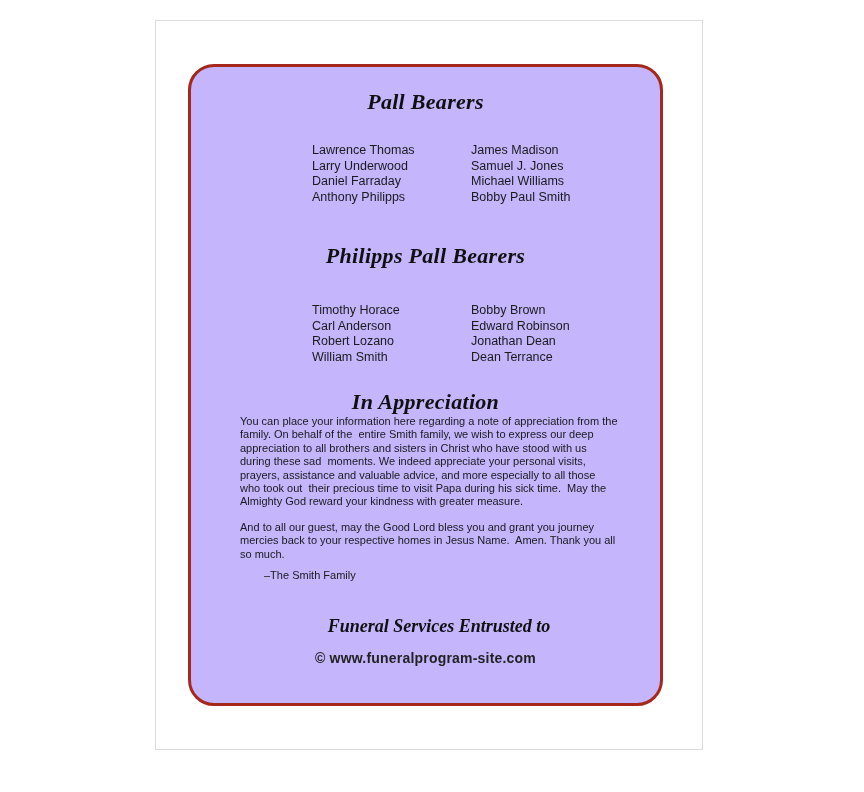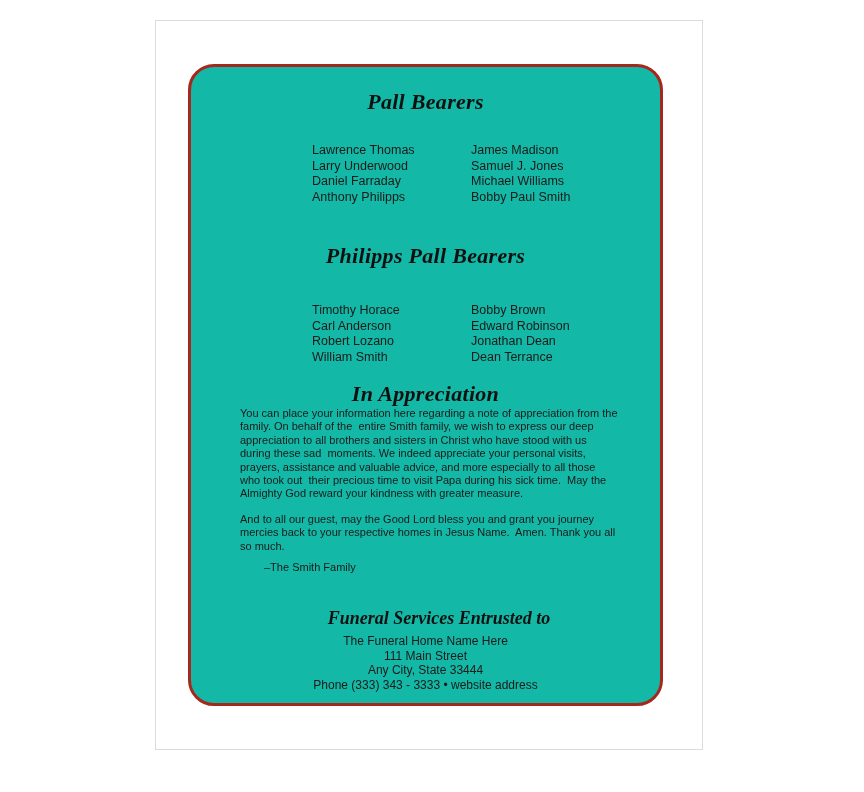--- a/index.html
+++ b/index.html
@@ -24,35 +24,35 @@
   .frame {
     position: absolute;
     left: 32px;
     top: 43px;
     width: 475px;
     height: 642px;
     box-sizing: border-box;
     border: 3px solid #a6281c;
     border-radius: 26px;
     overflow: hidden;
-    background: #14b8a6;
+    background: #c4b5fd;
   }
   .section-title {
     text-align: center;
     font-family: "Liberation Serif", serif;
     font-weight: bold;
     font-style: italic;
     font-size: 22px;
     line-height: 26px;
     color: #101010;
     letter-spacing: 0.3px;
   }
   .t1 { margin-top: 22px; }
   .t2 { margin-top: 38px; }
-  .t3 { margin-top: 16px; }
+  .t3 { margin-top: 24px; }
   .names {
     display: flex;
     margin-left: 121px;
     margin-top: 4px;
   }
   .names.hm { margin-top: 10px; }
   .col { width: 159px; margin-top: 24px; }
   .name {
     font-size: 12.5px;
     line-height: 15.5px;
@@ -157,24 +157,18 @@
 who took out  their precious time to visit Papa during his sick time.  May the
 Almighty God reward your kindness with greater measure.</div>
       <div class="body-text p2">And to all our guest, may the Good Lord bless you and grant you journey
 mercies back to your respective homes in Jesus Name.  Amen. Thank you all
 so much.</div>
 
       <div class="signature">–The Smith Family</div>
 
       <div class="services-title">Funeral Services Entrusted to</div>
 
-      <div class="address">
-        <div>The Funeral Home Name Here</div>
-        <div>111 Main Street</div>
-        <div>Any City, State 33444</div>
-        <div>Phone (333) 343 - 3333 • website address</div>
-      </div>
 
       <div class="footer-credit">© www.funeralprogram-site.com</div>
 
     </div>
   </div>
 </div>
 
 </body></html>

